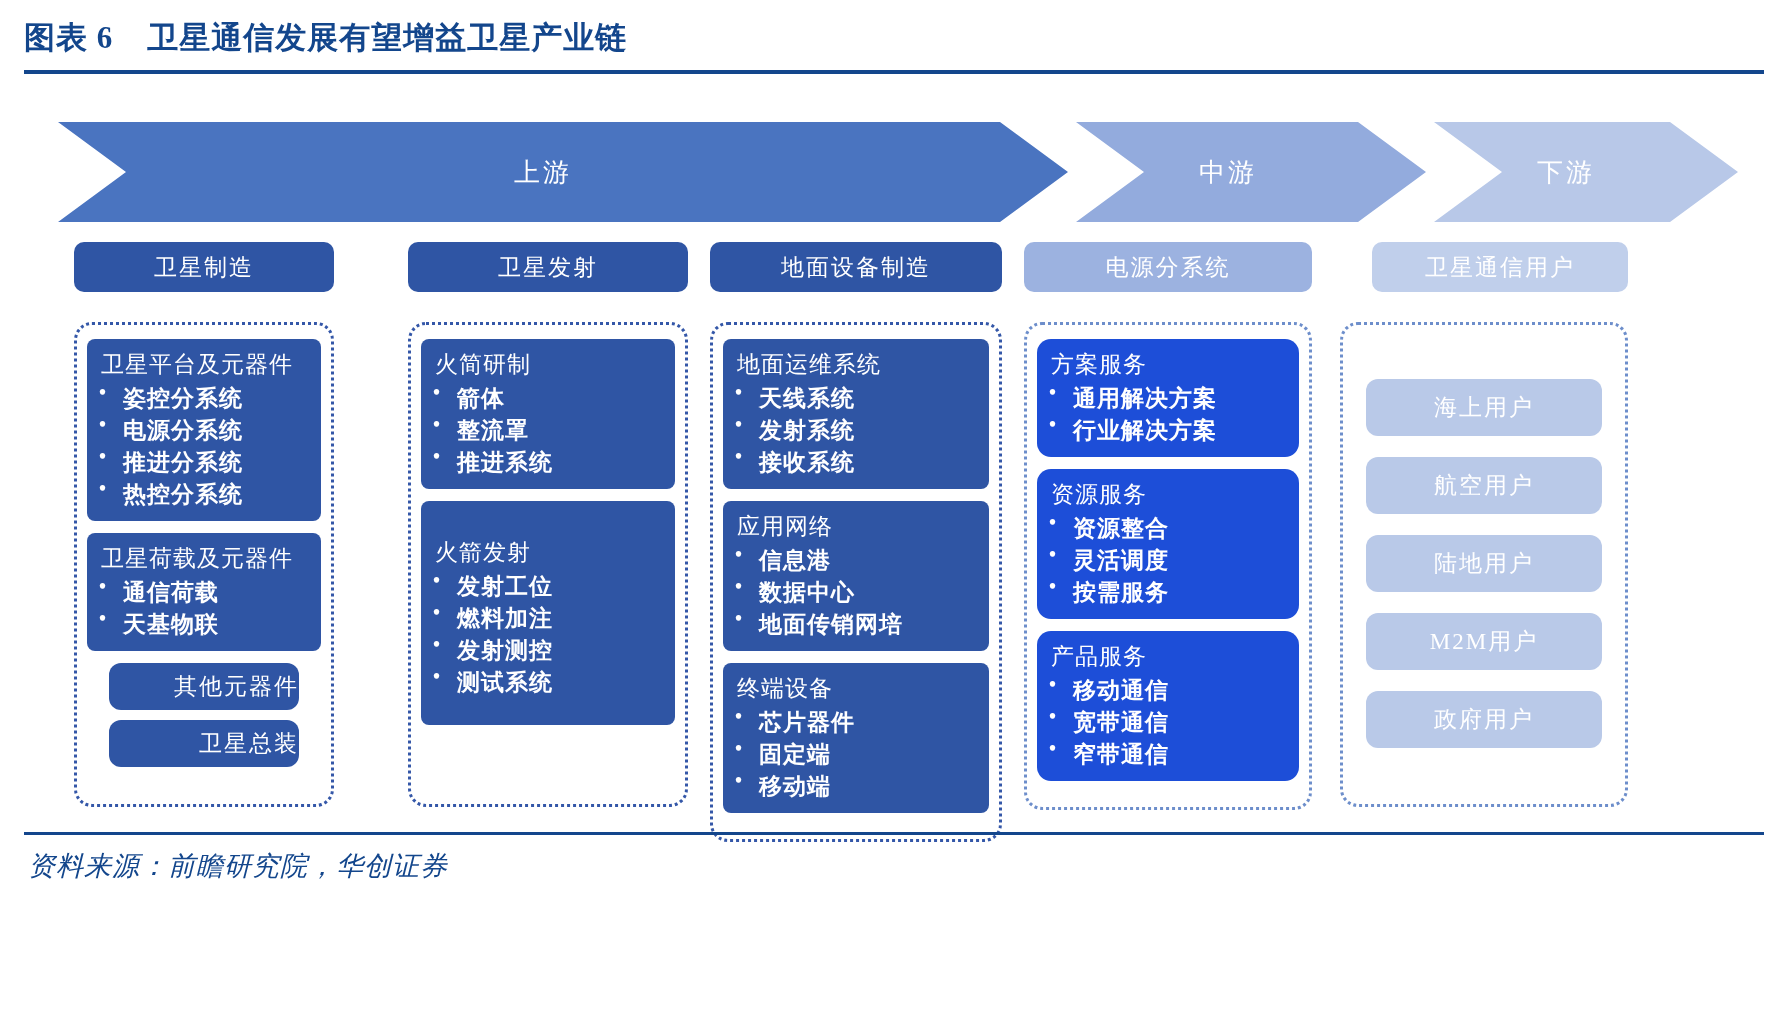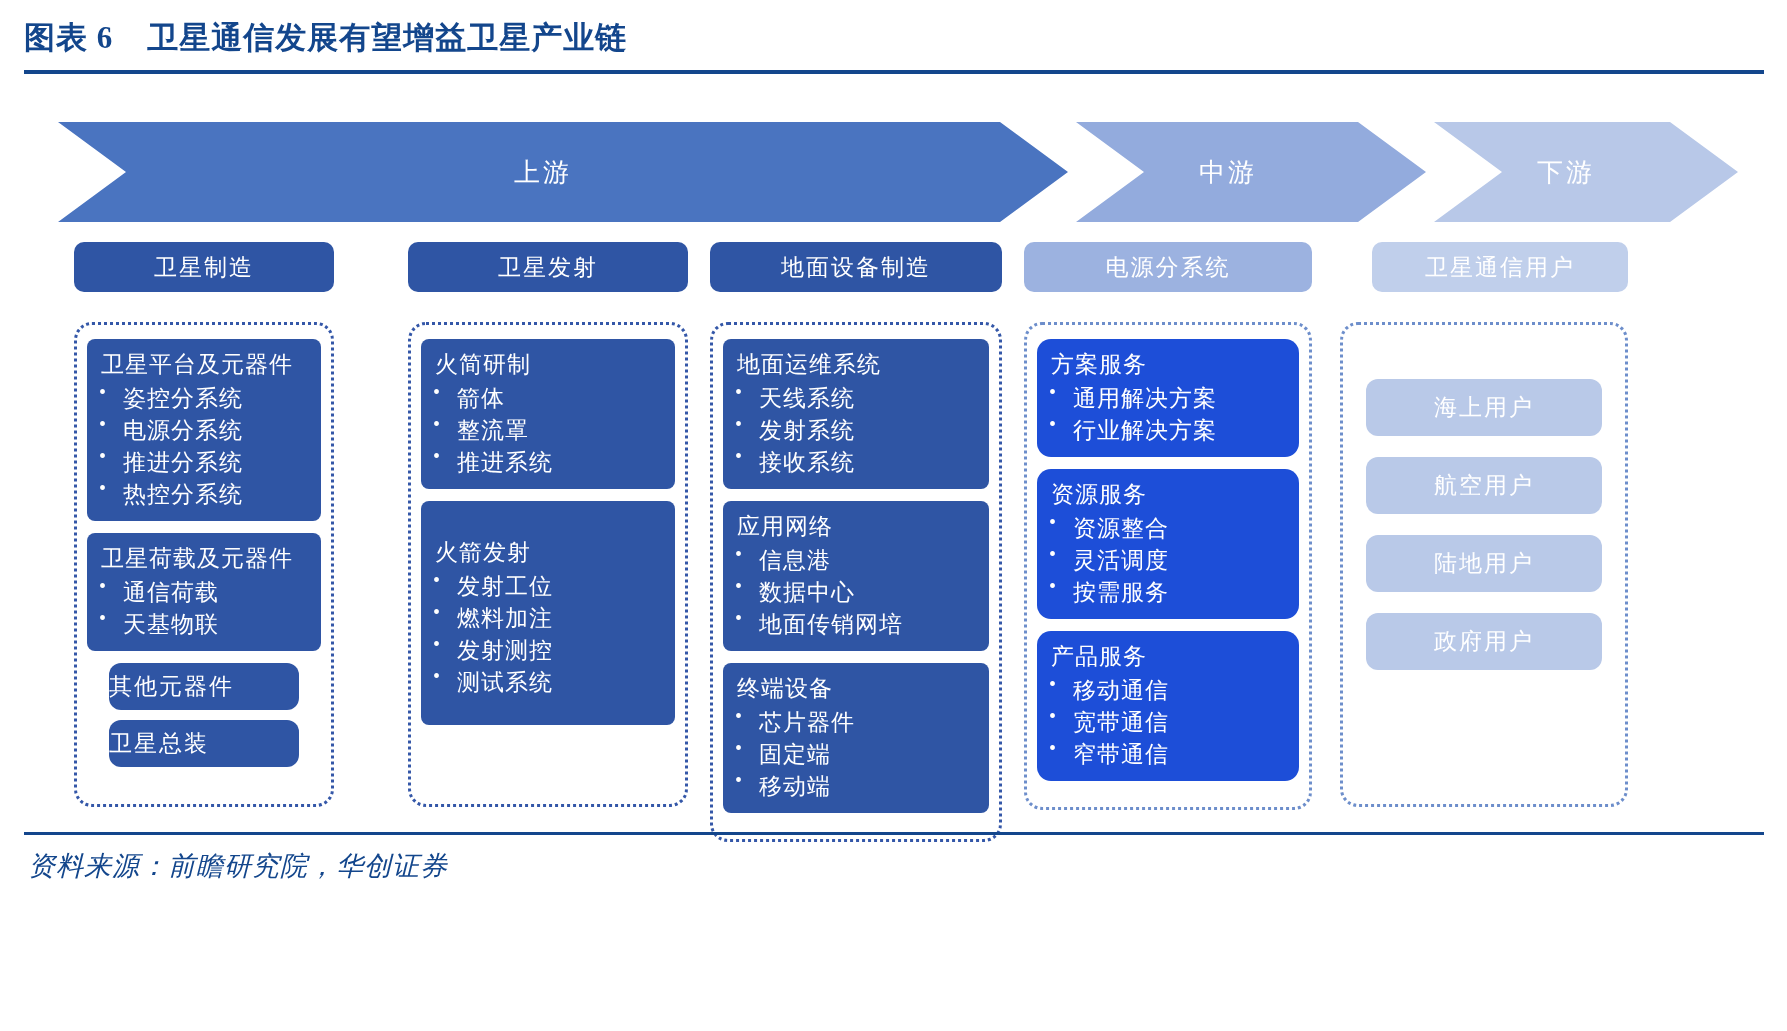--- a/index.html
+++ b/index.html
@@ -89,31 +89,31 @@
   .card-dark{background:#2f55a4;border-radius:8px;}
   .card-mid{background:#1d4ed8;}
 
   .card-title{
     font-size:23px;letter-spacing:1px;margin:2px 0 3px 4px;
     white-space:nowrap;
   }
   .bullets{list-style:none;margin:0;padding:0;}
   .bullets li{
     font-size:23px;letter-spacing:1px;
-    margin:1px 0;padding-left:26px;position:relative;white-space:nowrap;
+    margin:1px 0;padding-left:26px;position:relative;white-space:nowrap;font-weight:bold;
   }
   .bullets li::before{
     content:"•";position:absolute;left:2px;top:-2px;font-size:20px;
   }
 
   
   .pill{
     background:#2f55a4;color:#fff;border-radius:12px;
     font-size:23px;letter-spacing:2px;
-    padding:8px 0;margin:10px auto 0 auto;width:190px;text-align:left;
+    padding:8px 0;margin:10px auto 0 auto;width:190px;text-align:right;
   }
   
   .user-pill{
     background:#b9c9e8;color:#ffffff;border-radius:12px;
     font-size:23px;letter-spacing:2px;
     padding:13px 0;margin:0 auto 21px auto;width:236px;text-align:center;
   }
   .col-4 .col-body{padding-top:54px;}
 
   
@@ -260,20 +260,21 @@
         </div>
       </div>
     </div>
 
     <div class="col col-4">
       <div class="col-head head-light">卫星通信用户</div>
       <div class="col-body light-border">
         <div class="user-pill">海上用户</div>
         <div class="user-pill">航空用户</div>
         <div class="user-pill">陆地用户</div>
+        <div class="user-pill">M2M用户</div>
         <div class="user-pill">政府用户</div>
       </div>
     </div>
 
   </div>
 
   <div class="footer-rule"></div>
   <div class="footer-text">资料来源：前瞻研究院，华创证券</div>
 
 </div>

